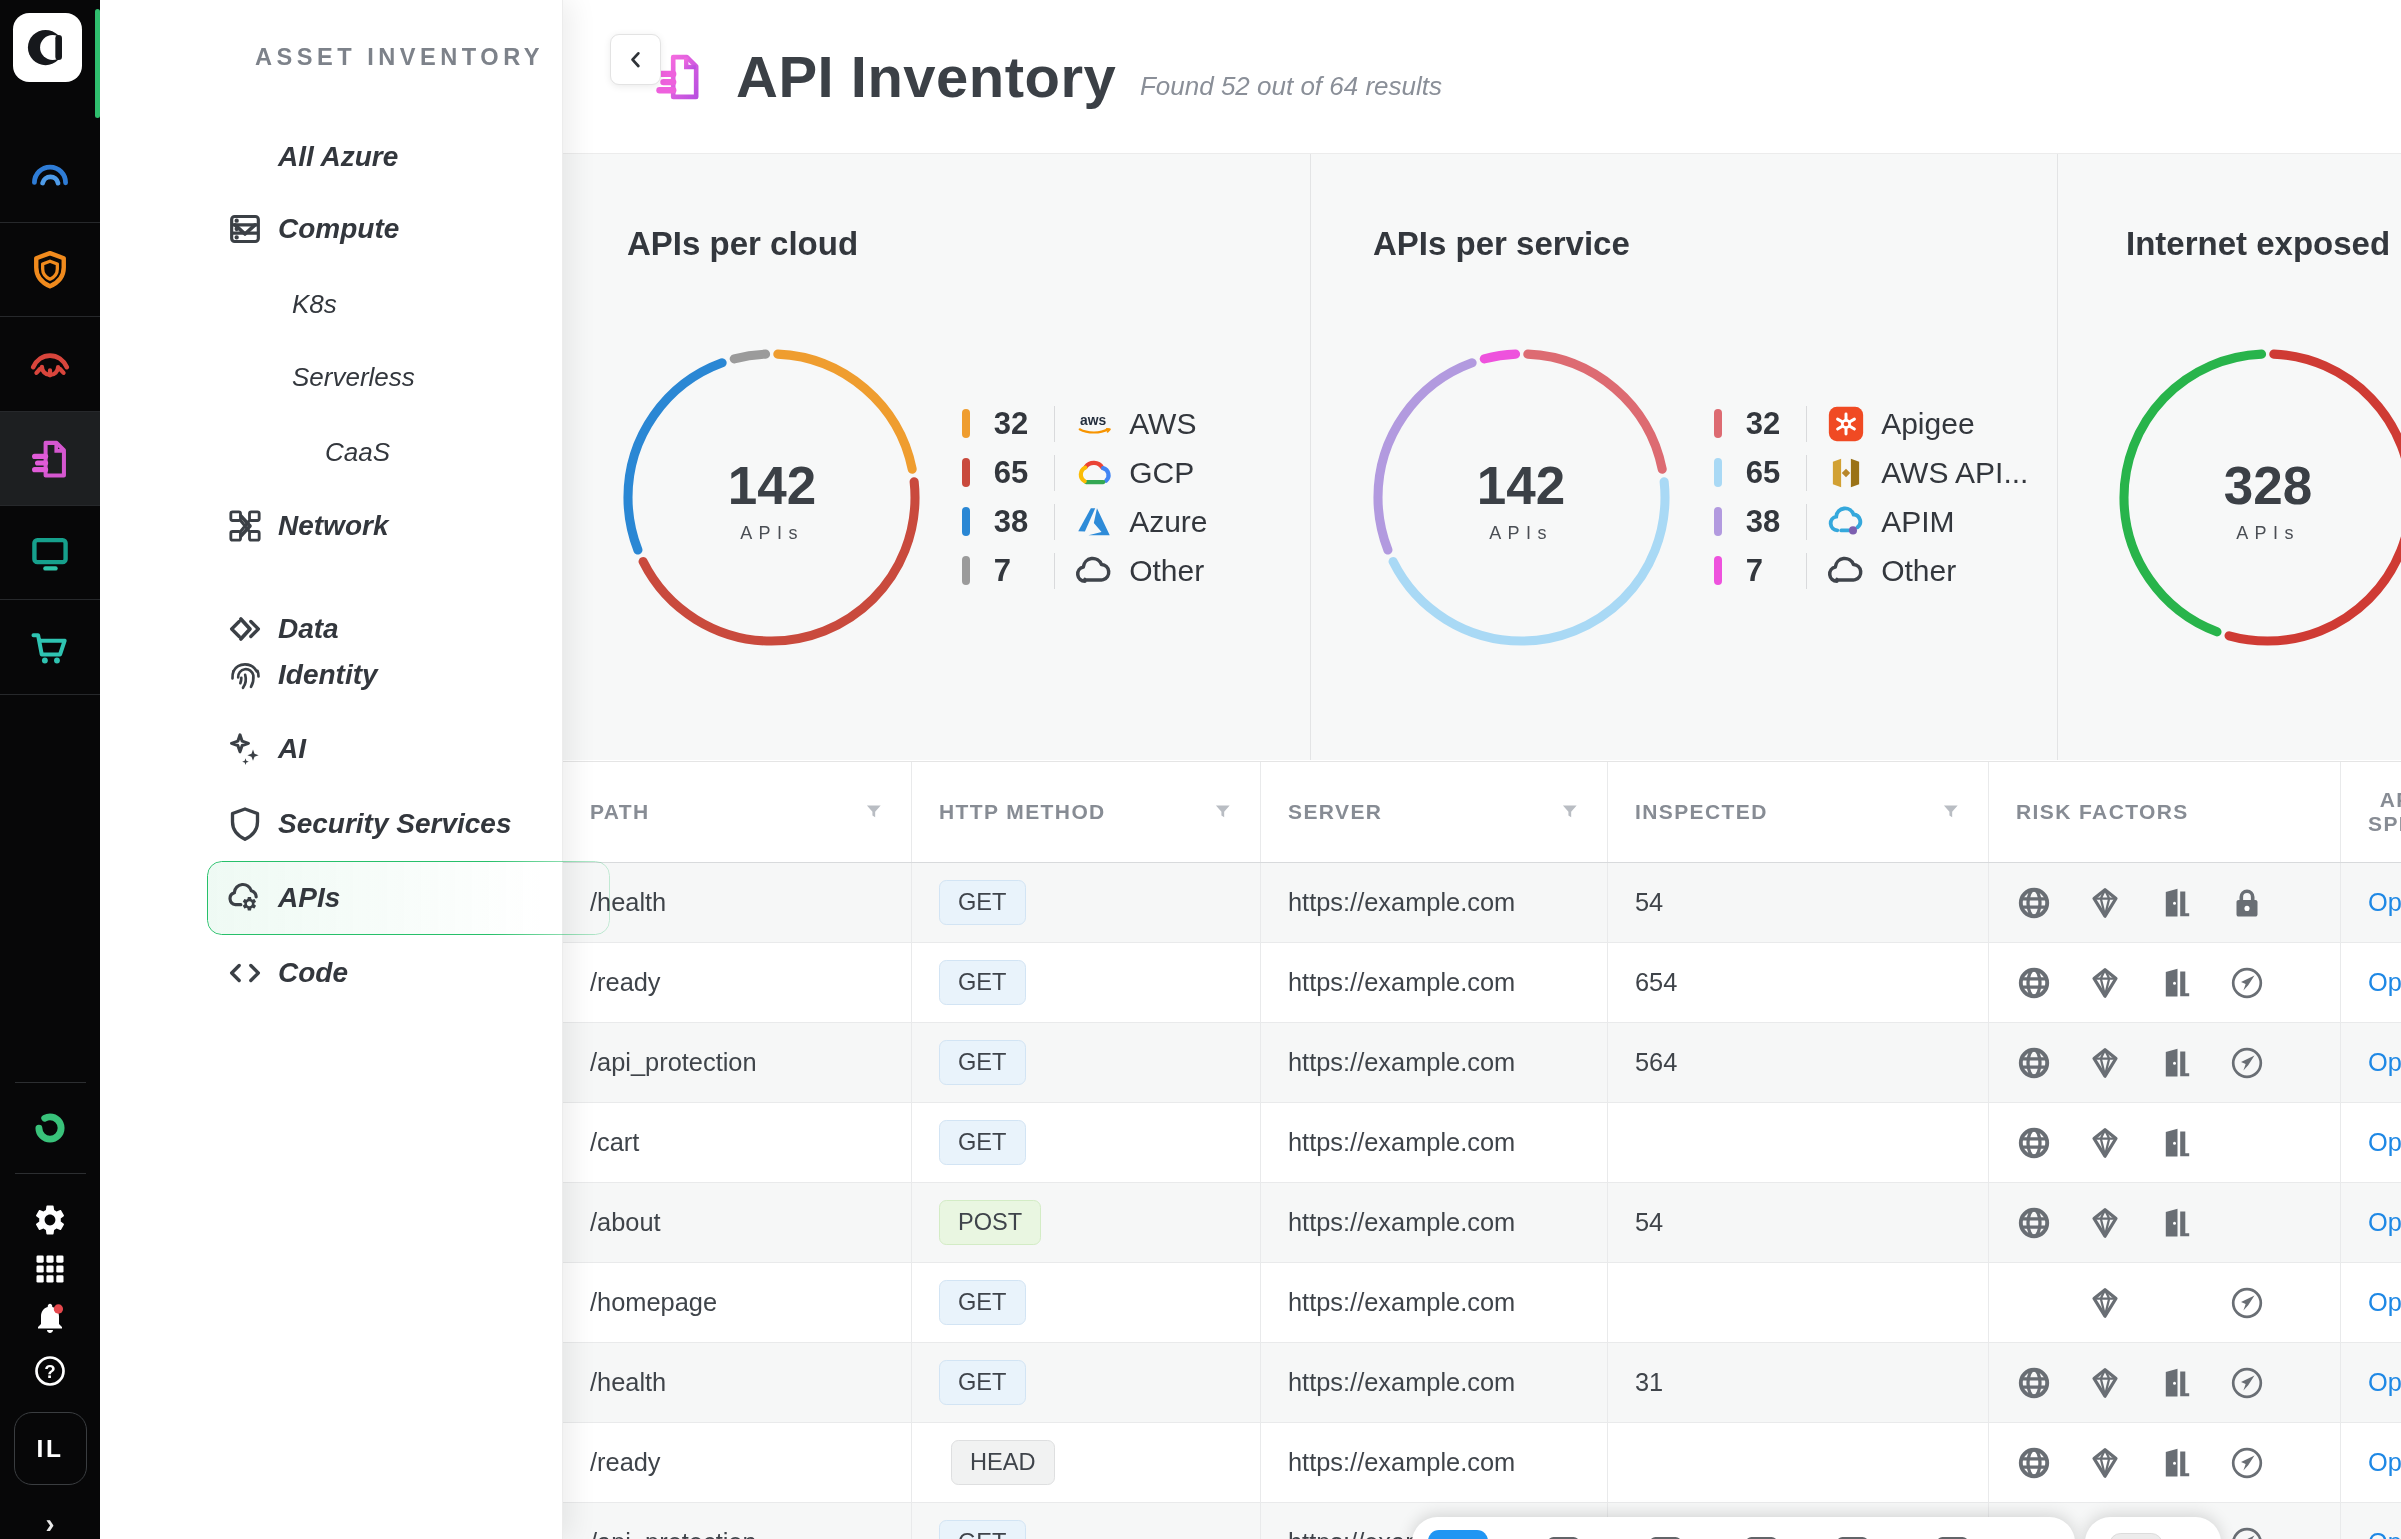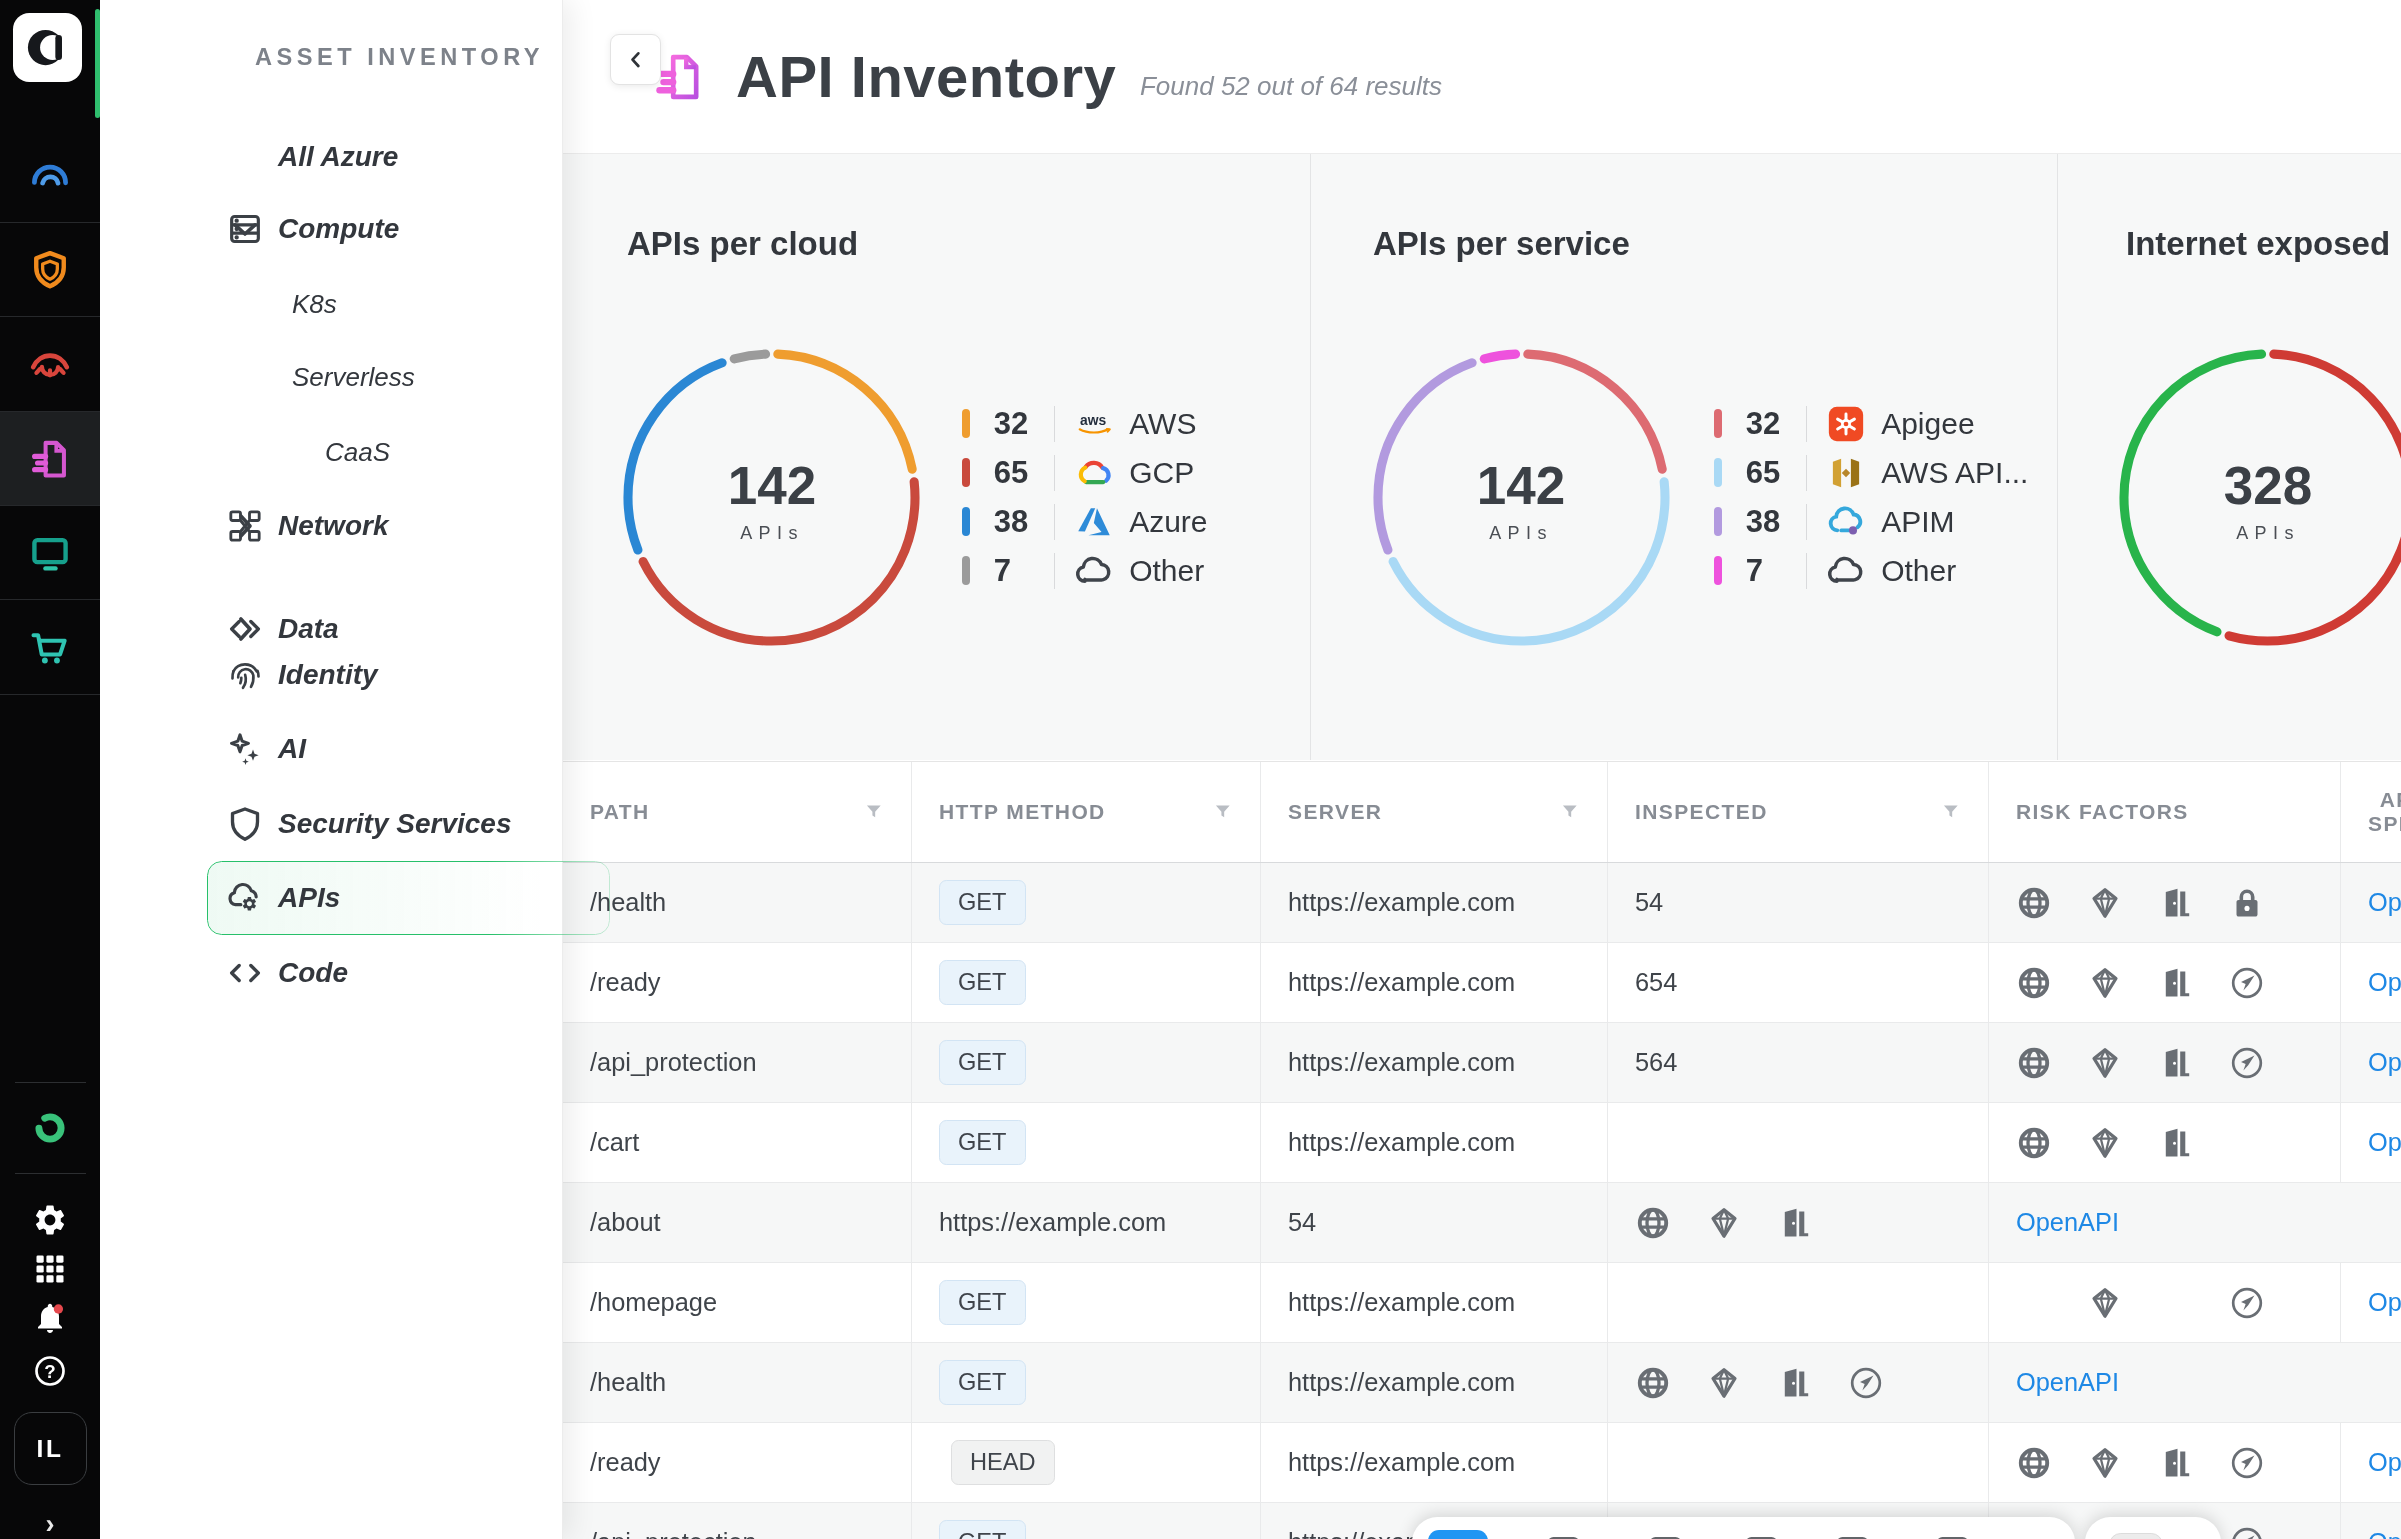--- a/index.html
+++ b/index.html
@@ -728,20 +728,23 @@
                 </span>
               </span>
               <span class="risk-slot"></span>
             </div>
             <div class="td">
               <span class="spec-link">OpenAPI</span>
             </div>
           </div>
           <div class="trow tgrid odd">
             <div class="td">/about</div>
+            <div class="td">
+              <span class="badge m-post">POST</span>
+            </div>
             <div class="td">https://example.com</div>
             <div class="td">54</div>
             <div class="td">
               <span class="risk-slot">
                 <span class="icon">
                   <svg viewBox="0 0 24 24" fill="none" stroke="currentColor">
                     <circle cx="12" cy="12" r="8.8" stroke-width="2.6"></circle>
                     <ellipse cx="12" cy="12" rx="4" ry="8.8" stroke-width="2.2"></ellipse>
                     <path d="M3.6 9.2h16.8M3.6 14.8h16.8" stroke-width="2.2"></path>
                   </svg>
@@ -800,20 +803,21 @@
             <div class="td">
               <span class="spec-link">OpenAPI</span>
             </div>
           </div>
           <div class="trow tgrid odd">
             <div class="td">/health</div>
             <div class="td">
               <span class="badge m-get">GET</span>
             </div>
             <div class="td">https://example.com</div>
+            <div class="td">31</div>
             <div class="td">
               <span class="risk-slot">
                 <span class="icon">
                   <svg viewBox="0 0 24 24" fill="none" stroke="currentColor">
                     <circle cx="12" cy="12" r="8.8" stroke-width="2.6"></circle>
                     <ellipse cx="12" cy="12" rx="4" ry="8.8" stroke-width="2.2"></ellipse>
                     <path d="M3.6 9.2h16.8M3.6 14.8h16.8" stroke-width="2.2"></path>
                   </svg>
                 </span>
               </span>

